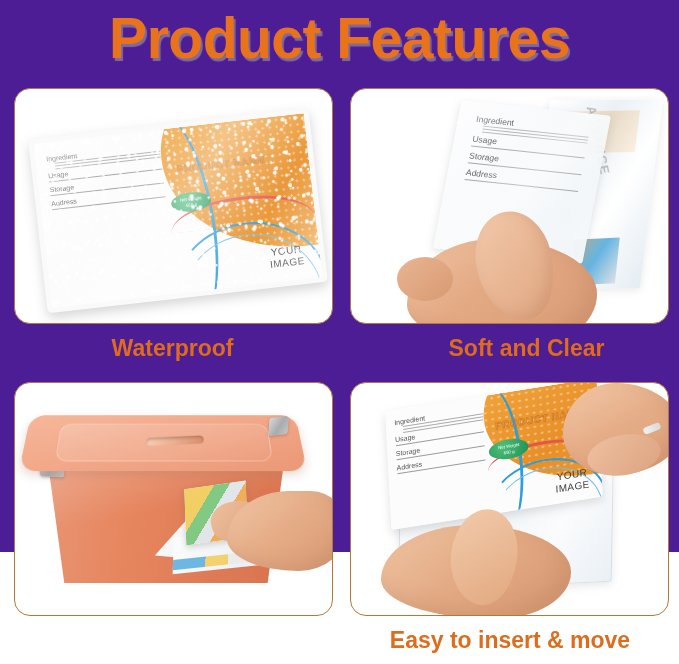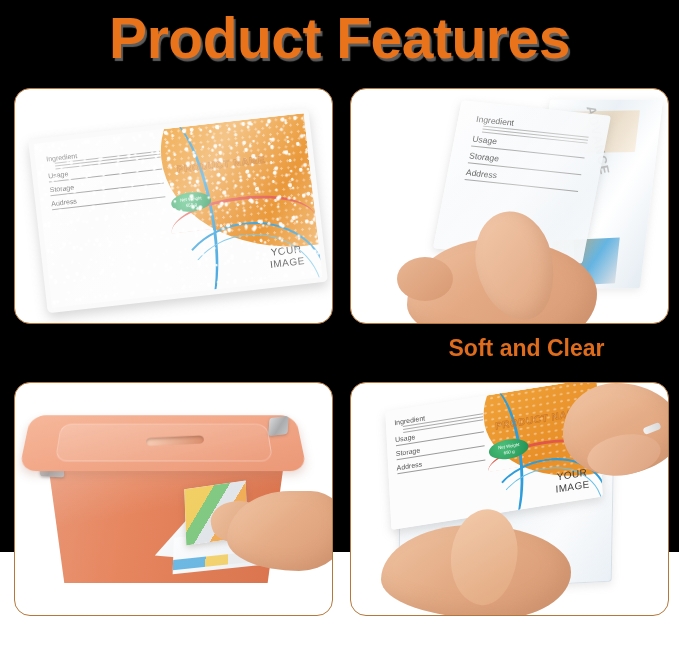--- a/index.html
+++ b/index.html
@@ -12,21 +12,21 @@
     width: 679px;
     height: 664px;
     font-family: "Liberation Sans", sans-serif;
     overflow: hidden;
     position: relative;
   }
   .page {
     position: relative;
     width: 679px;
     height: 552px;
-    background: #000000;
+    background: #4c1d95;
   }
 
   
   .title {
     position: absolute;
     top: 4px;
     left: 0;
     width: 679px;
     text-align: center;
     font-size: 57px;
@@ -541,20 +541,21 @@
             <div class="fld">Address</div>
             <div class="rule"></div>
           </div>
 
           <div class="droplets"></div>
           <div class="sleeve-sheen"></div>
         </div>
       </div>
     </div>
   </div>
+  <div class="caption cap-1">Waterproof</div>
 
   <div class="panel panel-2">
     <div class="scene">
       <div class="p2-colorpeek"></div>
       <div class="p2-flap"></div>
       <div class="p2-word">ADVANCE</div>
       <div class="p2-colorpeek2"></div>
       <div class="p2-flap2"></div>
 
       <div class="p2-sleeve">
@@ -644,14 +645,15 @@
         </div>
       </div>
 
       <div class="p4-hand-top"></div>
       <div class="p4-hand-top-f"></div>
       <div class="ring"></div>
       <div class="p4-hand-bot"></div>
       <div class="p4-thumb"></div>
     </div>
   </div>
+  <div class="caption cap-4">Easy to insert &amp; move</div>
 
 </div>
 
 </body></html>

